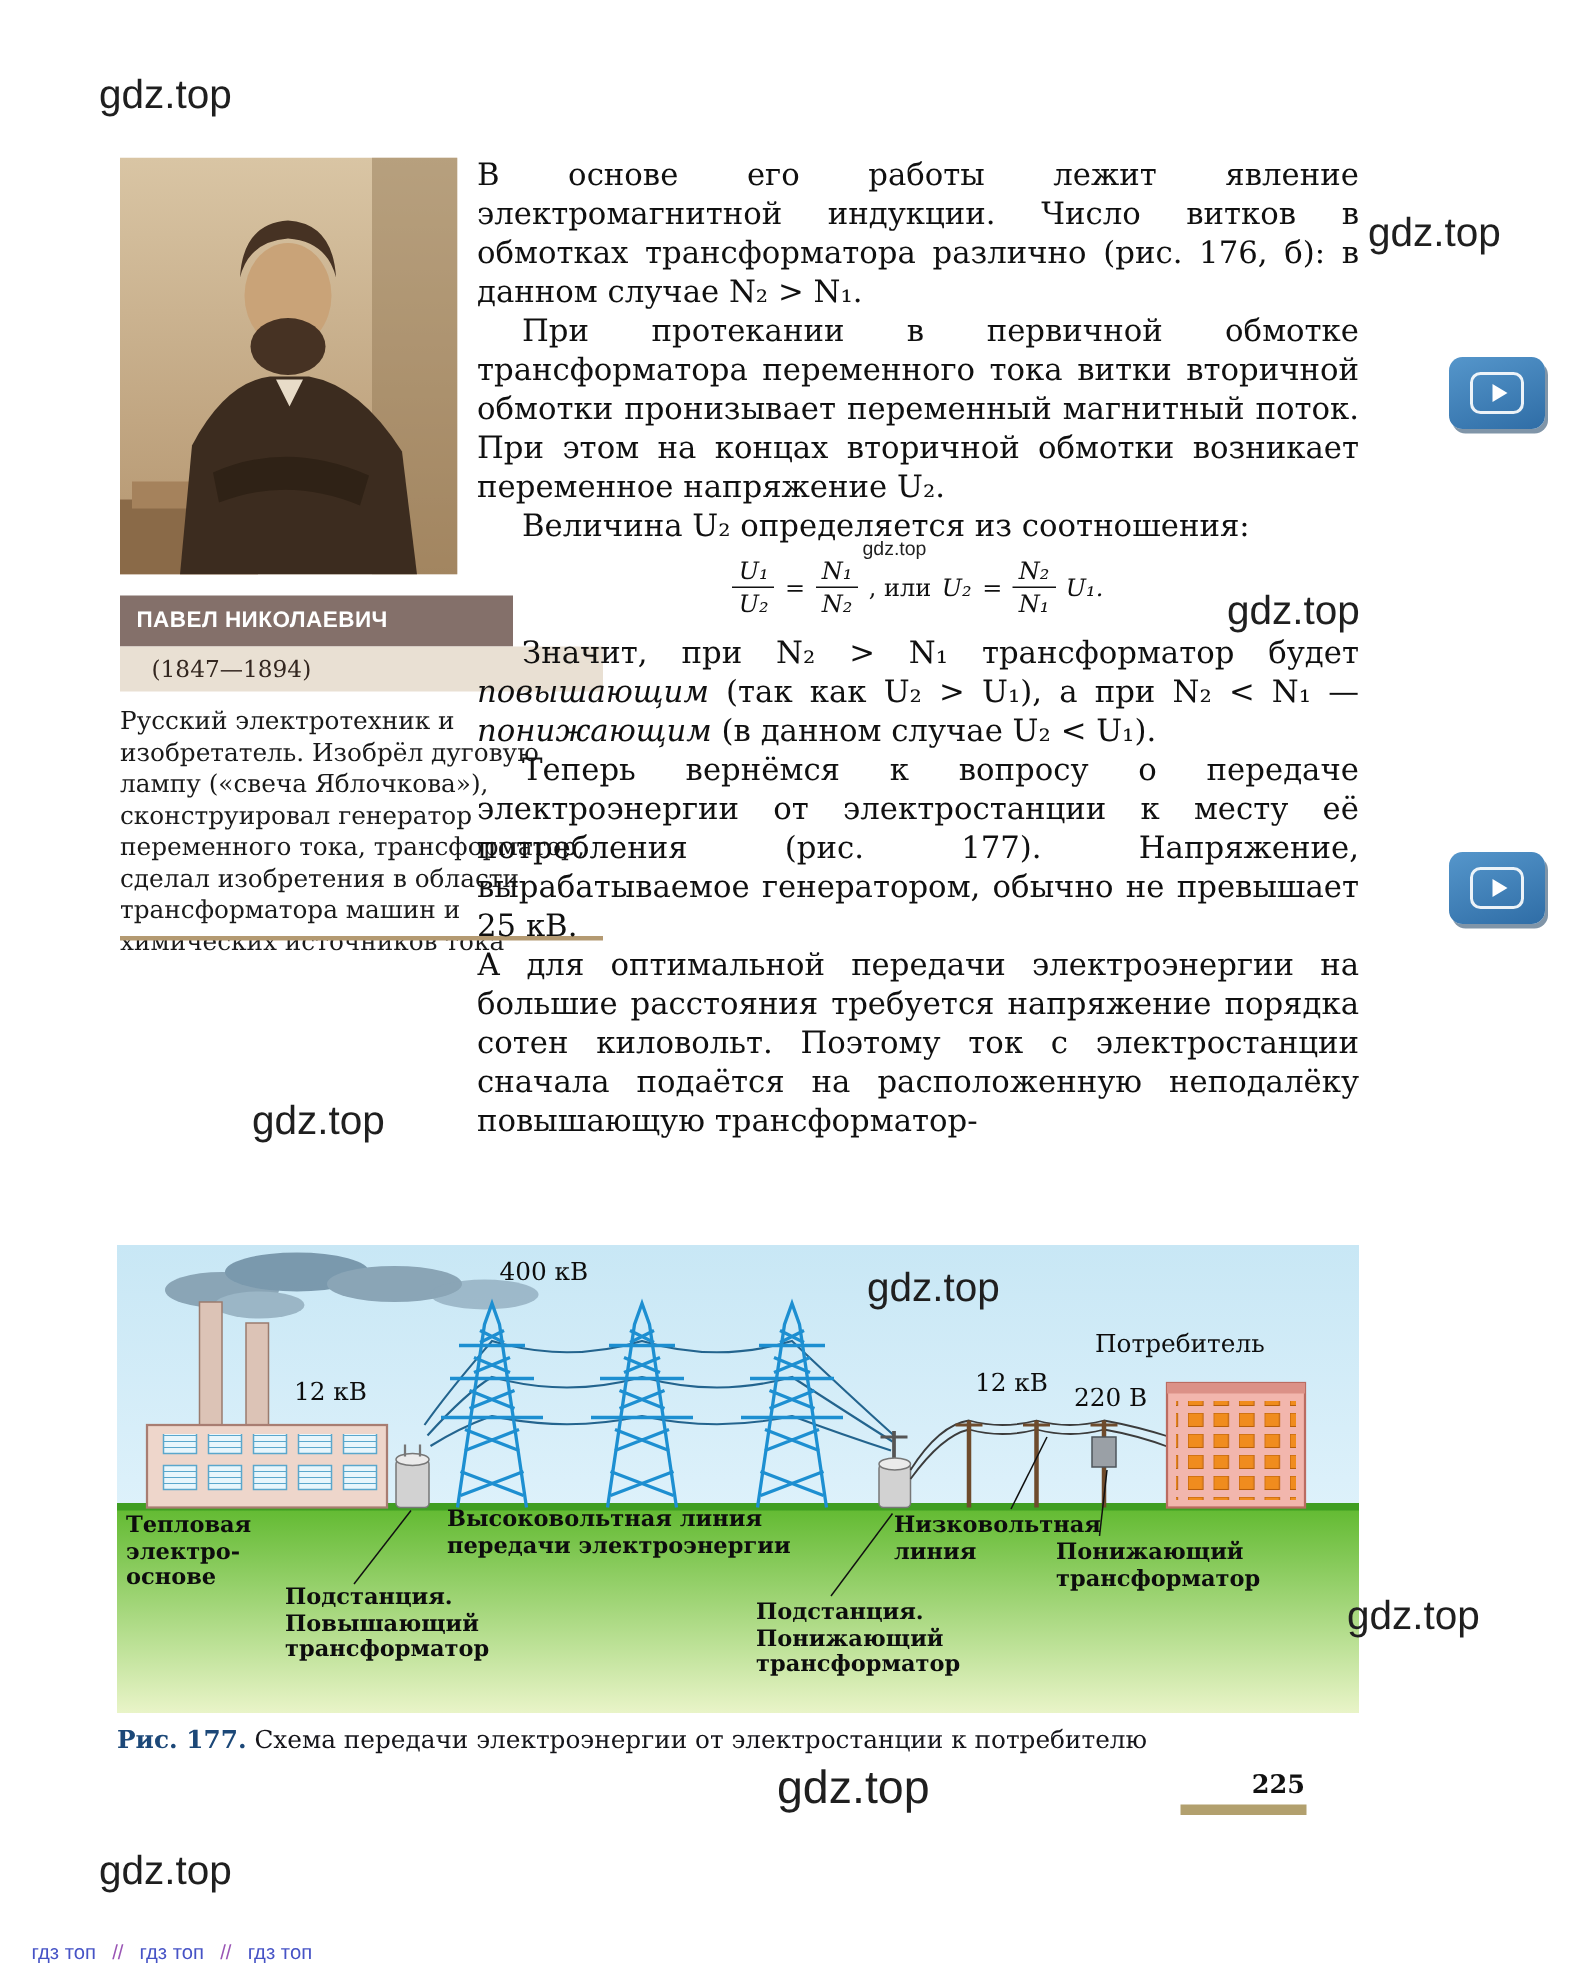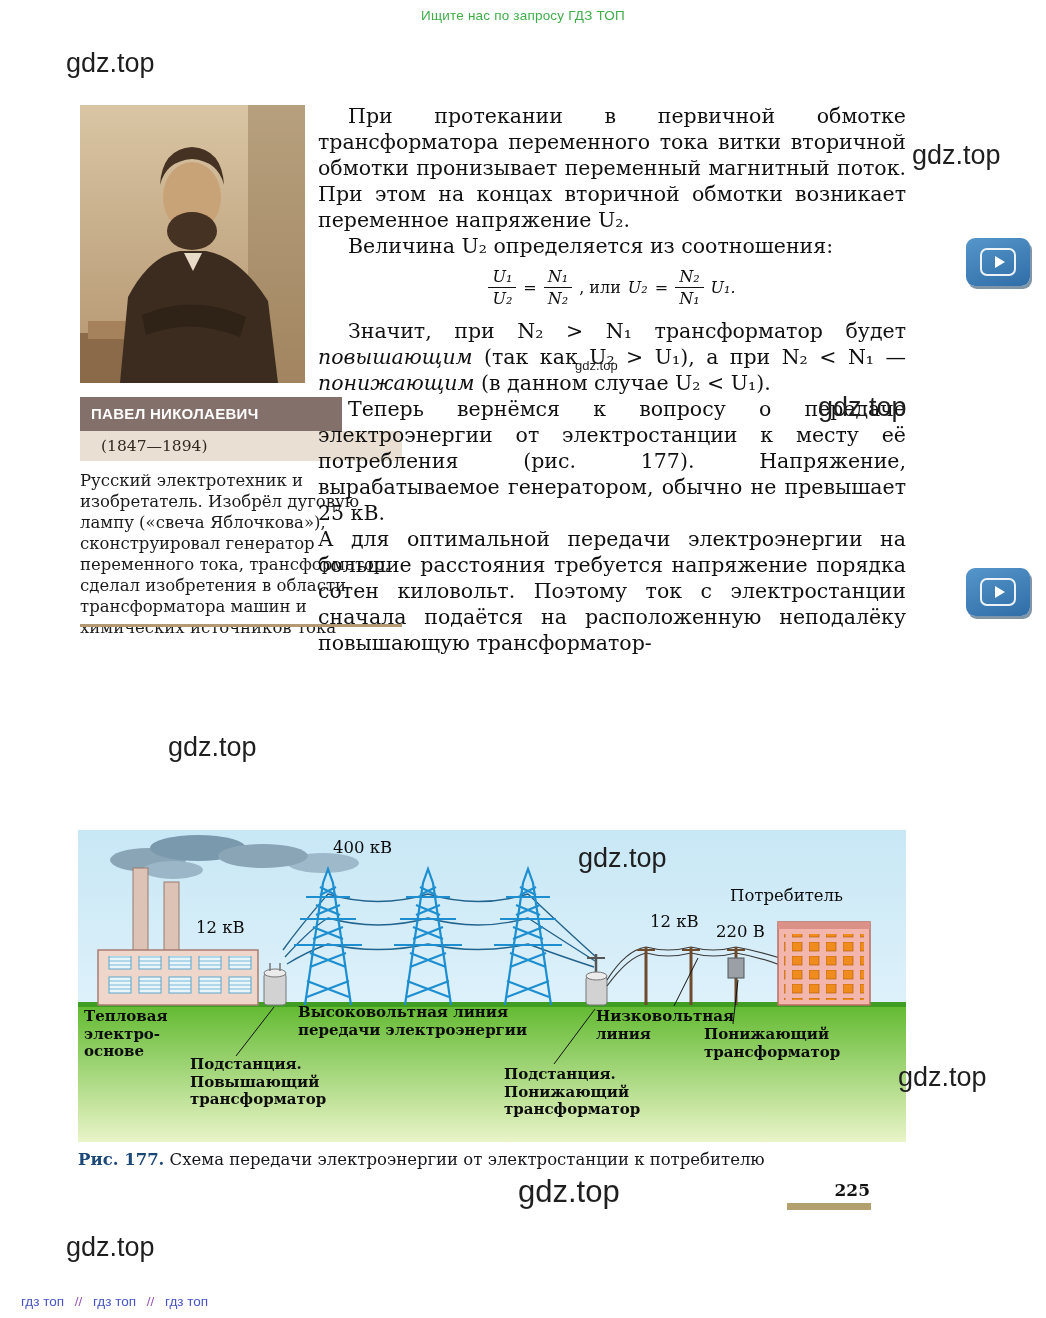--- a/index.html
+++ b/index.html
@@ -60,21 +60,20 @@
   .footer{position:absolute;left:16px;top:1294px;width:100%;text-align:left;
           font:13.5px "Liberation Sans",sans-serif;}
   .footer .lnk{color:#4653c6;margin:0 5px;text-decoration:none;}
   .footer .sep{color:#9a55b5;margin:0 2px;}
 </style>
 </head>
 <body>
 
 <div id="page">
 
-  <div class="banner">Ищите нас по запросу ГДЗ ТОП</div>
 
   <div class="wm" style="left:66px;top:48px;">gdz.top</div>
   <div class="wm" style="left:912px;top:140px;">gdz.top</div>
   <div class="wm wm-small" style="left:575px;top:358px;">gdz.top</div>
   <div class="wm" style="left:818px;top:392px;">gdz.top</div>
   <div class="wm" style="left:168px;top:732px;">gdz.top</div>
   <div class="wm" style="left:578px;top:843px;">gdz.top</div>
   <div class="wm" style="left:898px;top:1062px;">gdz.top</div>
   <div class="wm wm-big" style="left:518px;top:1174px;">gdz.top</div>
   <div class="wm" style="left:66px;top:1232px;">gdz.top</div>
@@ -99,20 +98,21 @@
       <path d="M62,210 Q112,188 166,212 L160,232 Q112,212 66,230 Z" fill="#2f2216"></path>
     </svg>
   </div>
 
   <div class="namebar">ПАВЕЛ НИКОЛАЕВИЧ ЯБЛОЧКОВ</div>
   <div class="yearsbar">(1847—1894)</div>
   <div class="bio">Русский электротехник и изобретатель. Изобрёл дуговую лампу («свеча Яблочкова»), сконструировал генератор переменного тока, трансформатор, сделал изобретения в области трансформатора машин и химических источников тока</div>
   <div class="divider"></div>
 
   <div class="article">
+    <p>В основе его работы лежит явление электромагнитной индукции. Число витков в обмотках трансформатора различно (рис. 176, б): в данном случае N₂ &gt; N₁.</p>
     <p class="indent">При протекании в первичной обмотке трансформатора переменного тока витки вторичной обмотки пронизывает переменный магнитный поток. При этом на концах вторичной обмотки возникает переменное напряжение U₂.</p>
     <p class="indent">Величина U₂ определяется из соотношения:</p>
 
     <div class="formula">
       <span class="frac">
         <span class="num">U₁</span>
         <span class="den">U₂</span>
       </span>
       <span class="upright">=</span>
       <span class="frac">

